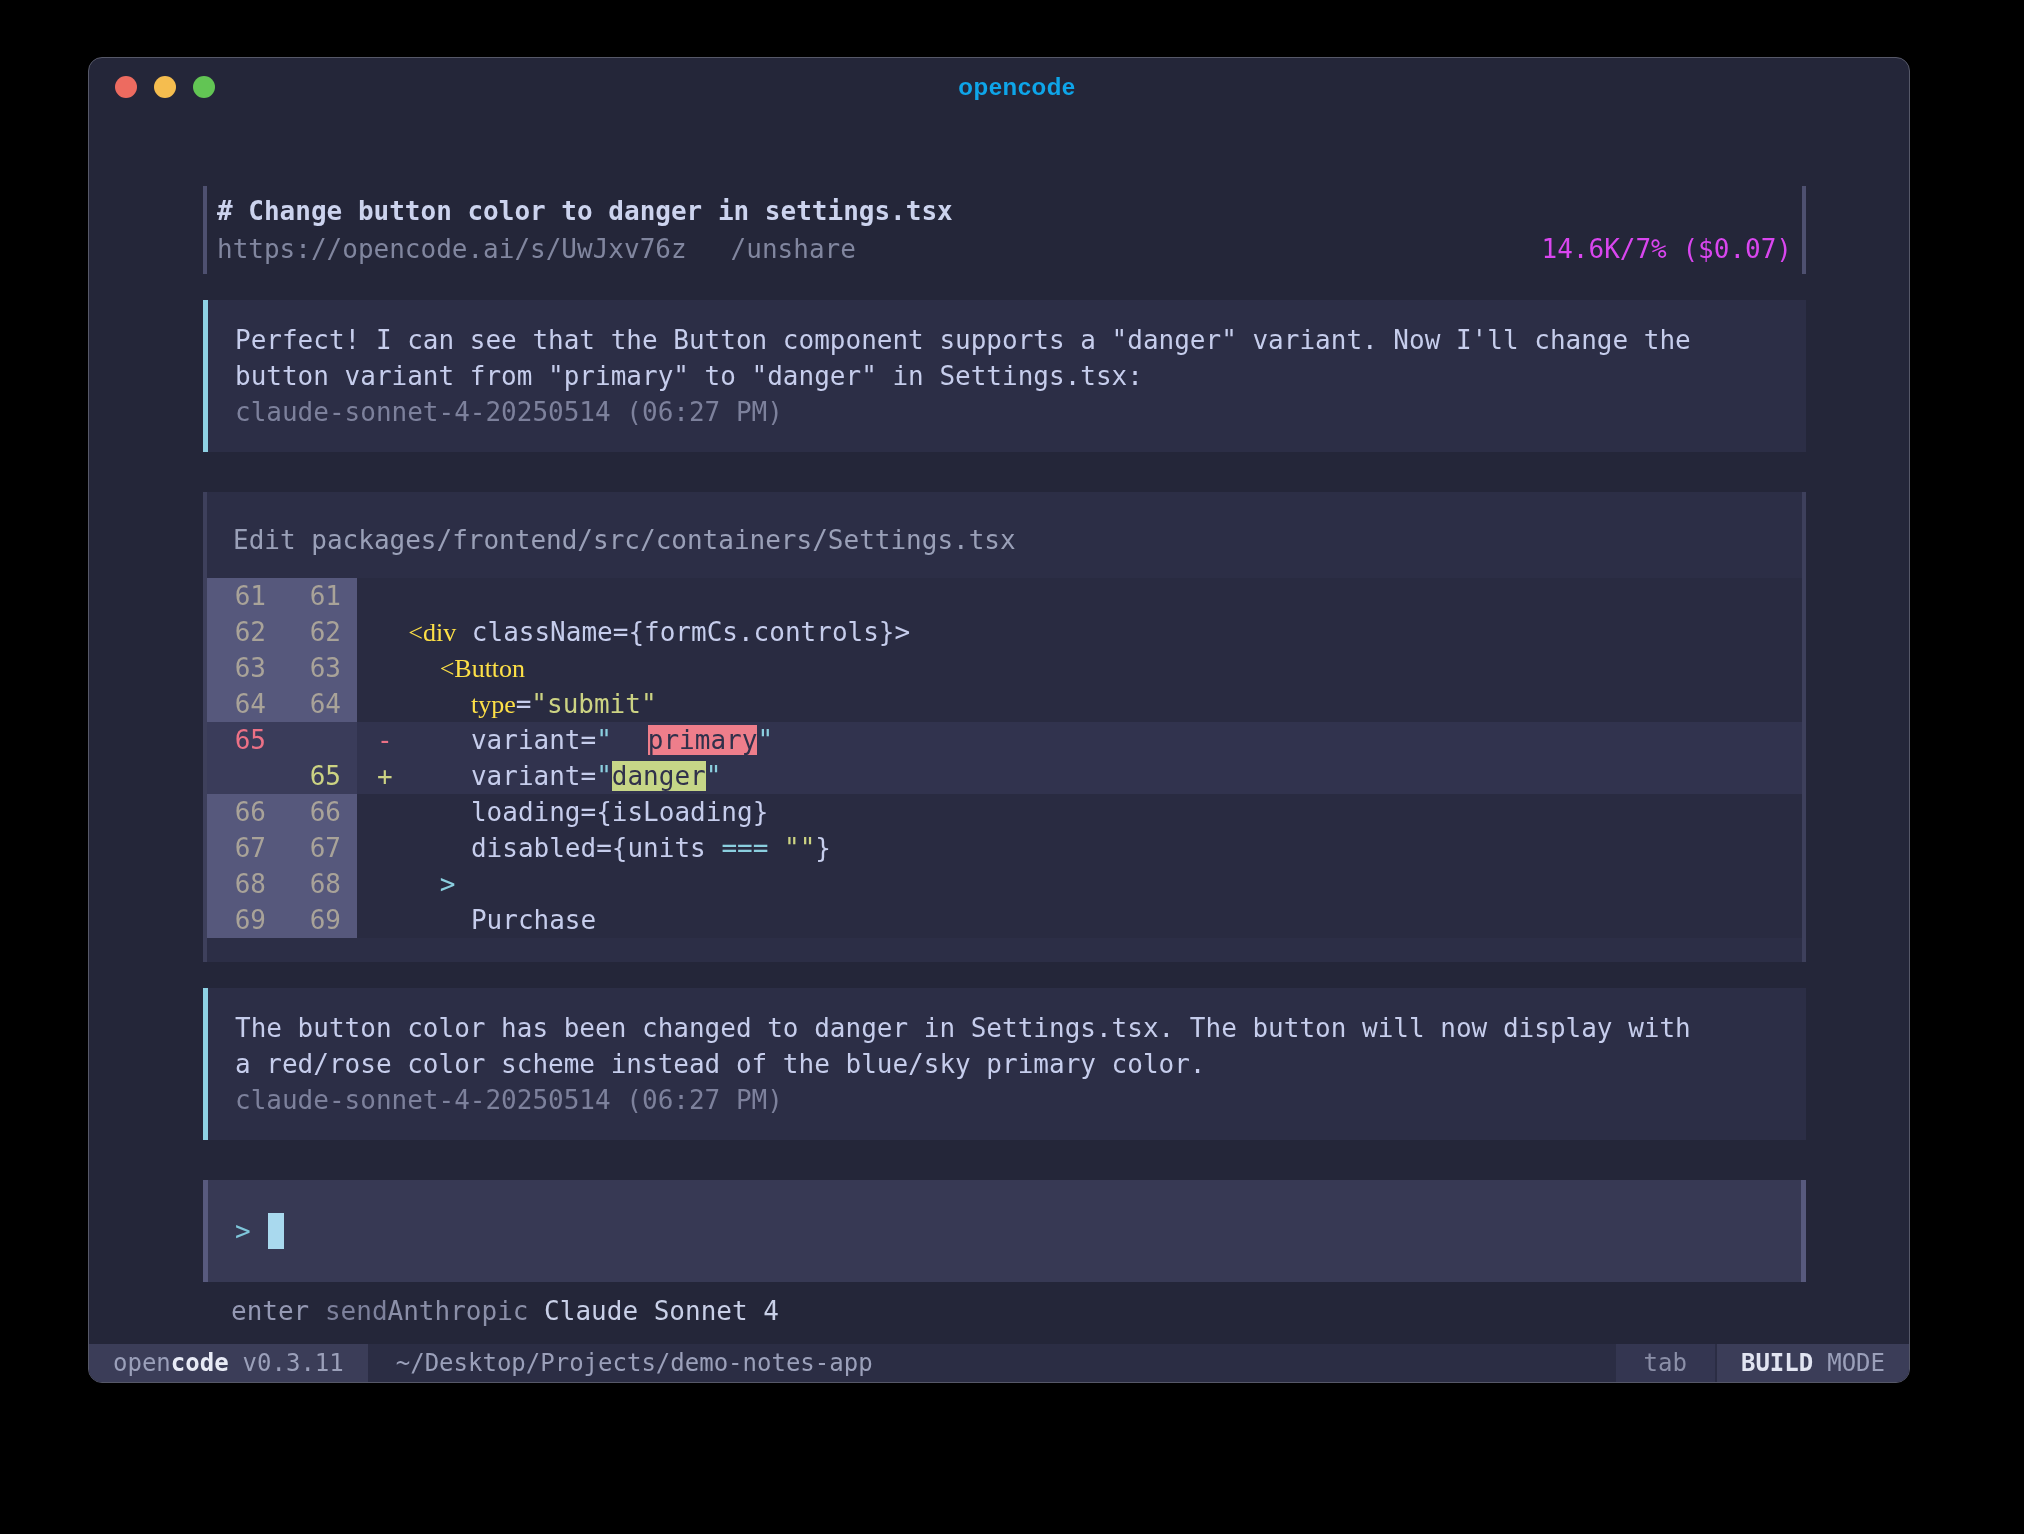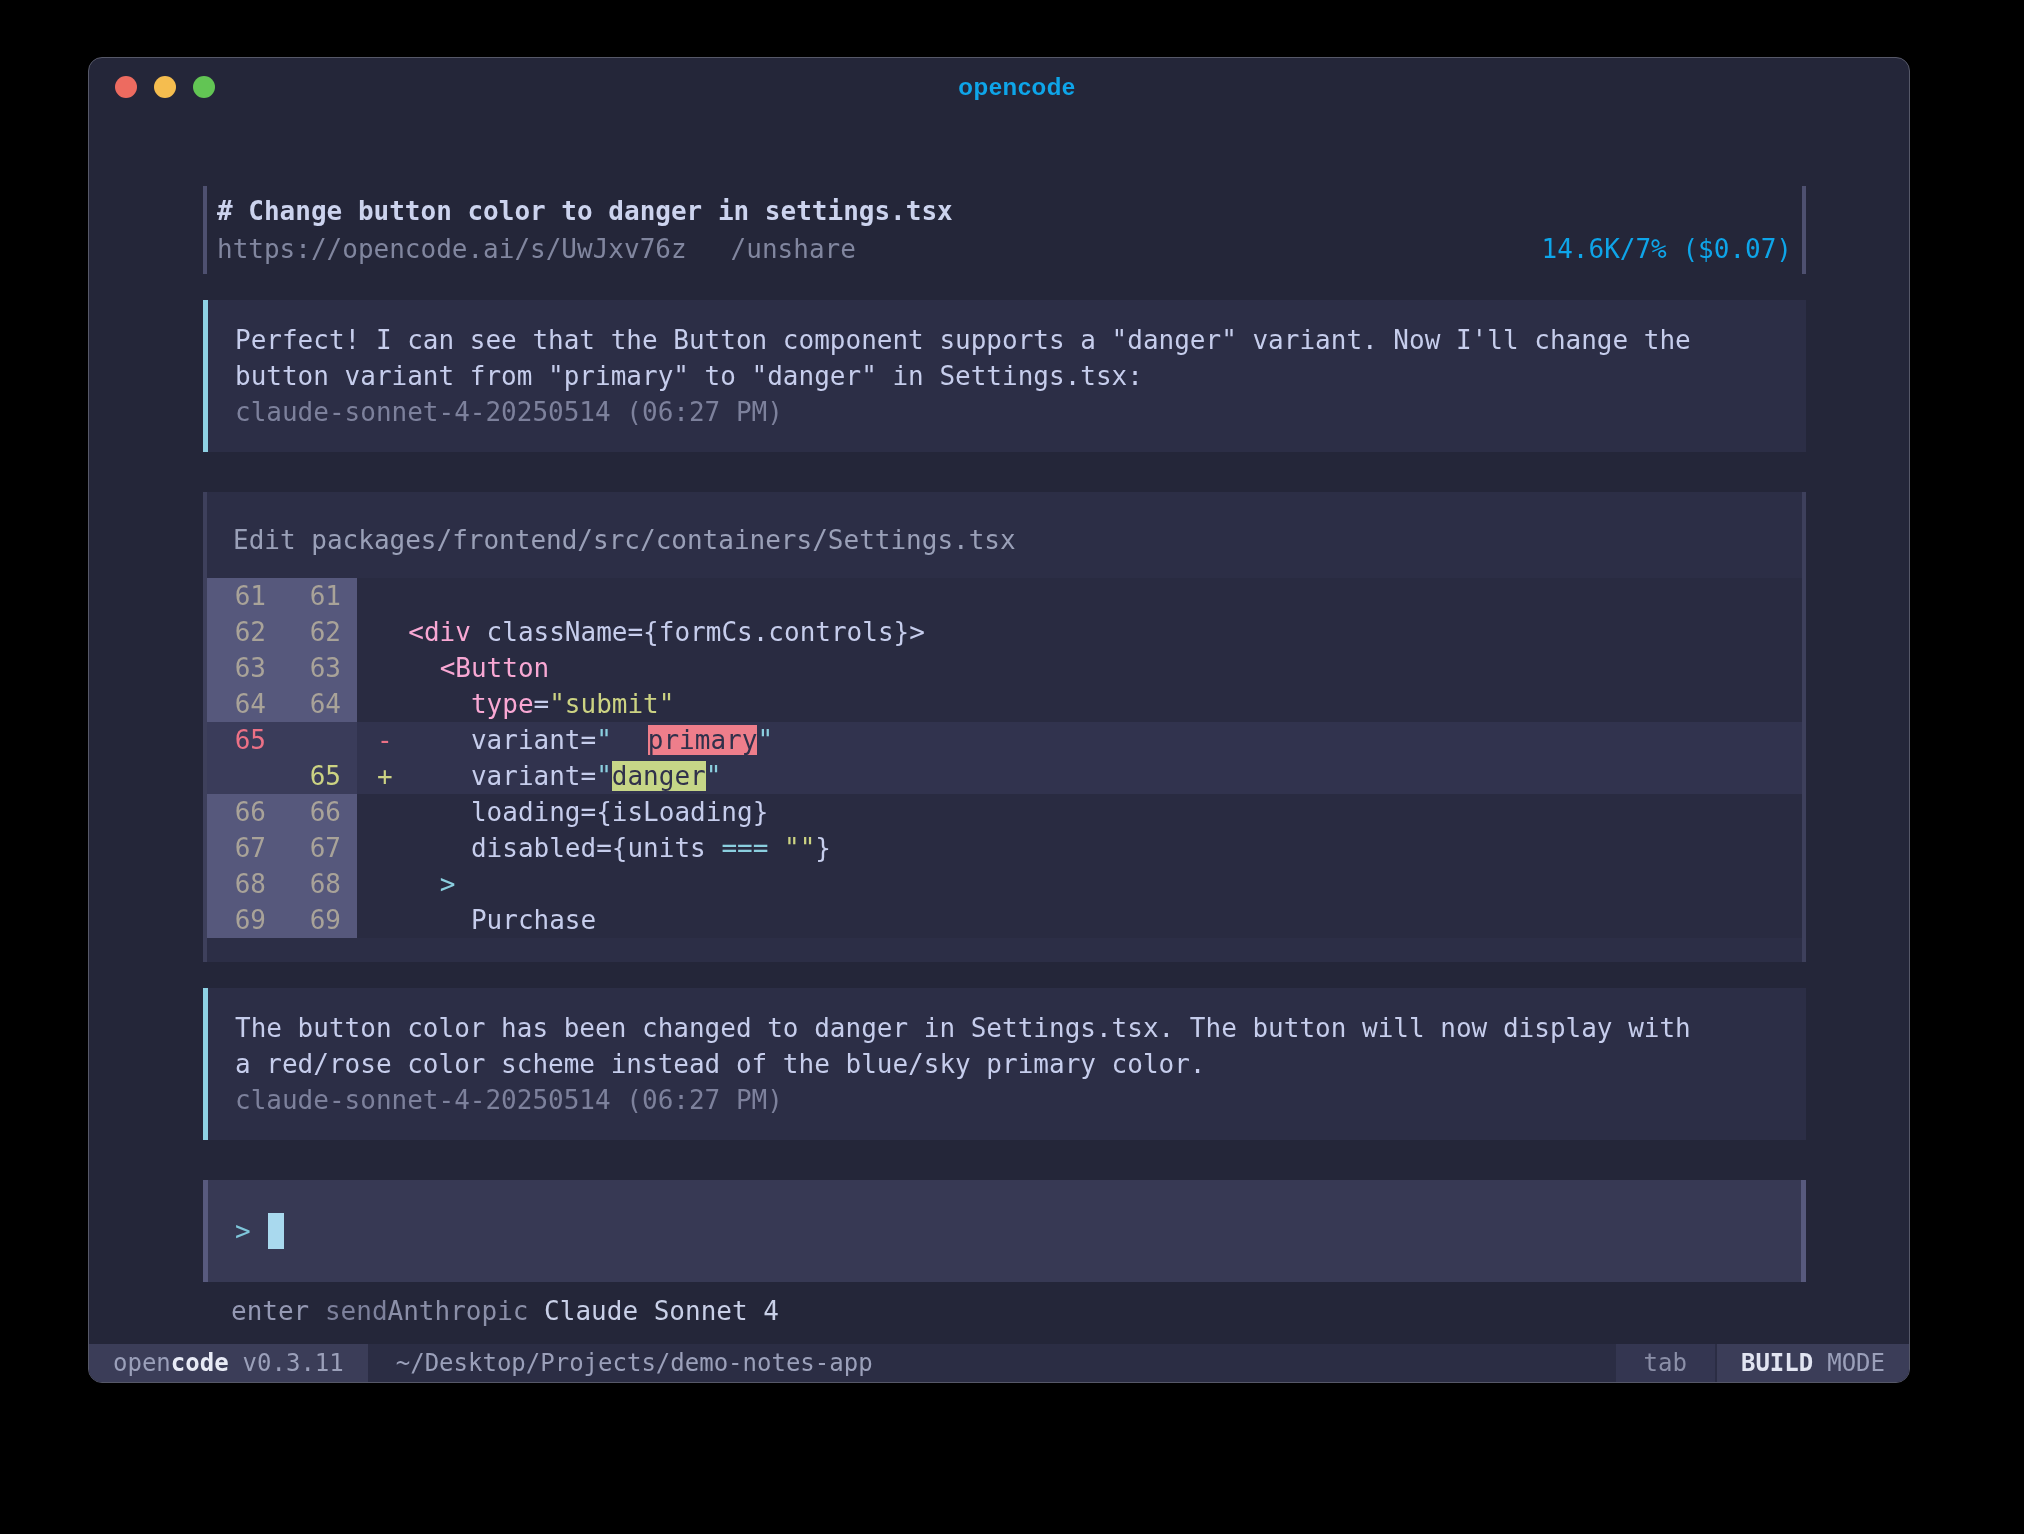--- a/index.html
+++ b/index.html
@@ -18,21 +18,21 @@
   .light.yellow { background:#f5bd4f; }
   .light.green { background:#62c554; }
   .win-title { font-family:"Liberation Sans", sans-serif; font-weight:bold; font-size:24px; color:#0ea5e9; letter-spacing:0.5px;margin-left:36px; }
 
   .content { flex:1; padding:70px 103px 0 114px; display:flex; flex-direction:column; font-size:26px; overflow:hidden; }
 
   
   .hdr { border-left:4px solid #4e5070; border-right:4px solid #4e5070; padding:6px 10px; line-height:38px; }
   .hdr-row2 { display:flex; justify-content:space-between; }
   .hdr-title { font-weight:bold; color:#ccd3ee; }
-  .dim { color:#0ea5e9; }
+  .dim { color:#d946ef; }
   .hdr-url { color:#81869f; }
   .hdr-unshare { color:#81869f; margin-left:44px; }
 
   
   .msg { margin-top:26px; background:#2c2e46; border-left:5px solid #8ed1e4; padding:22px 27px; line-height:36px; color:#c6cdec; }
   .msg .meta { color:#7d819c; }
 
   
   .tool { margin-top:40px; background:#2c2e46; border-left:4px solid #3e405c; border-right:4px solid #3e405c; padding:30px 0 24px 0; }
   .tool-title { color:#9aa0b8; padding:0 26px; line-height:36px; margin-bottom:20px; }
@@ -41,21 +41,21 @@
   .gut { flex:none; width:75px; text-align:right; padding-right:16px; background:#56587c; color:#a9a399; }
   .code { flex:1; background:#292b41; padding-left:20px; position:relative; }
   .diff-row.del .gut, .diff-row.add .gut { background:#3a3c5a; }
   .diff-row.del .code, .diff-row.add .code { background:#31334e; }
   .diff-row.del .gut.old { color:#ec7186; }
   .diff-row.add .gut.new { color:#ccd383; }
   .marker { position:absolute; left:20px; top:0; }
   .marker.m-del { color:#ec7186; }
   .marker.m-add { color:#ccd383; }
   .tk-fg { color:#c6cdec; }
-  .tk-purple { color:#f9a8d4; }
+  .tk-purple { color:#fde047;font-family:Liberation Serif, serif; }
   .tk-green { color:#ccd383; }
   .tk-cyan { color:#8bcfdf; }
   .tk-delhl { background:#ee7e8b; color:#30314b;margin-left:36px; }
   .tk-addhl { background:#c6d687; color:#30314b; }
 
   
   .inputbox { margin-top:40px; background:#373954; border-left:5px solid #585a7e; border-right:5px solid #585a7e;
               height:102px; display:flex; align-items:center; padding-left:27px; }
   .prompt { color:#7fc6da; }
   .cursor { display:inline-block; width:16px; height:36px; background:#a9d9ee; margin-left:17px; vertical-align:middle; }

